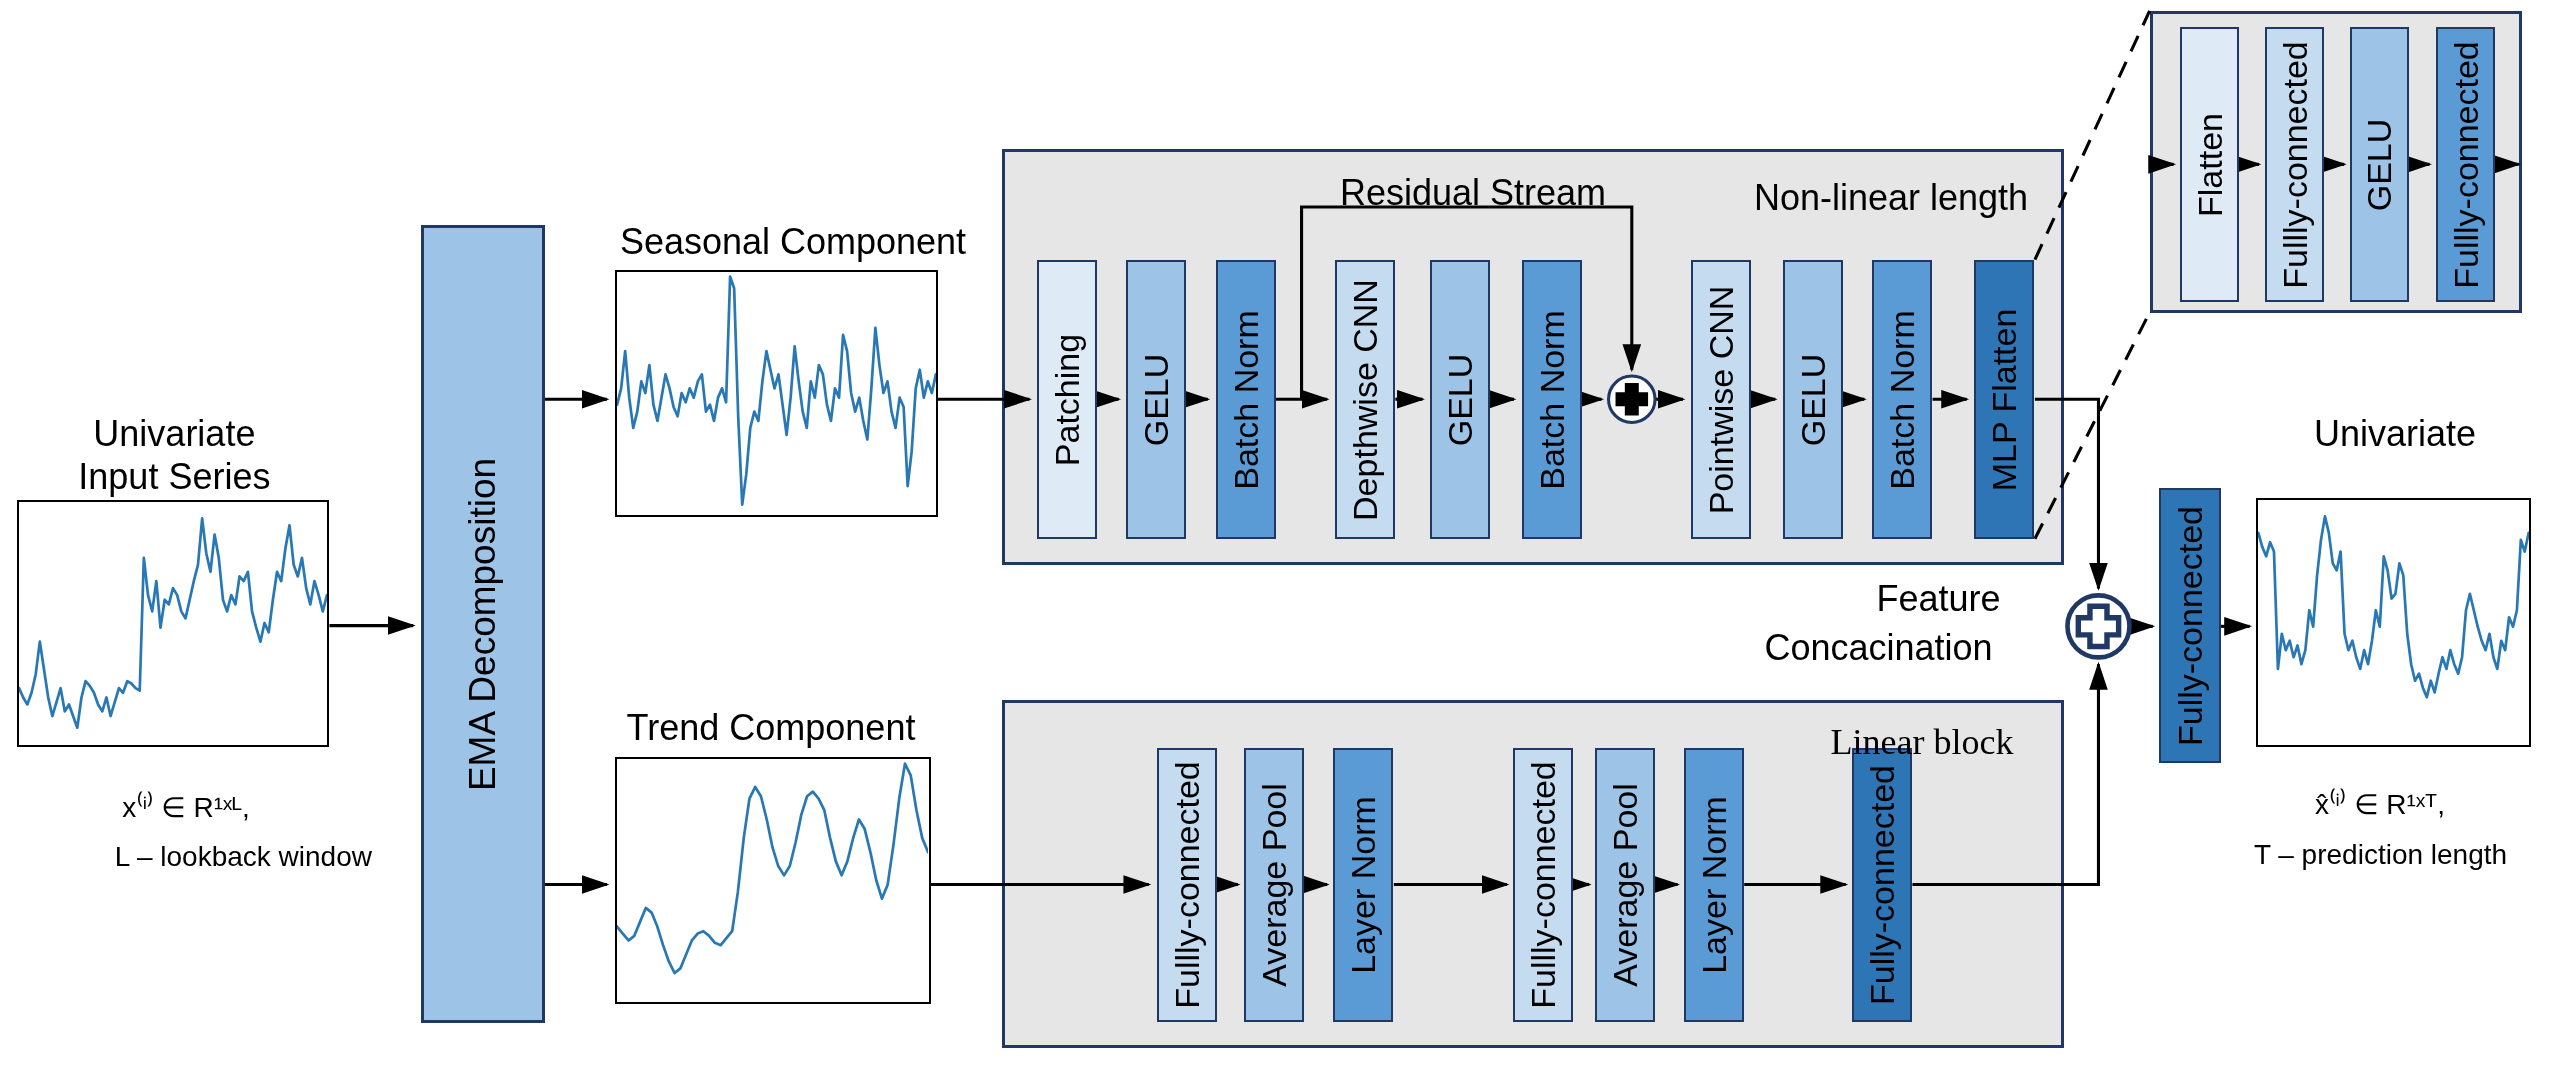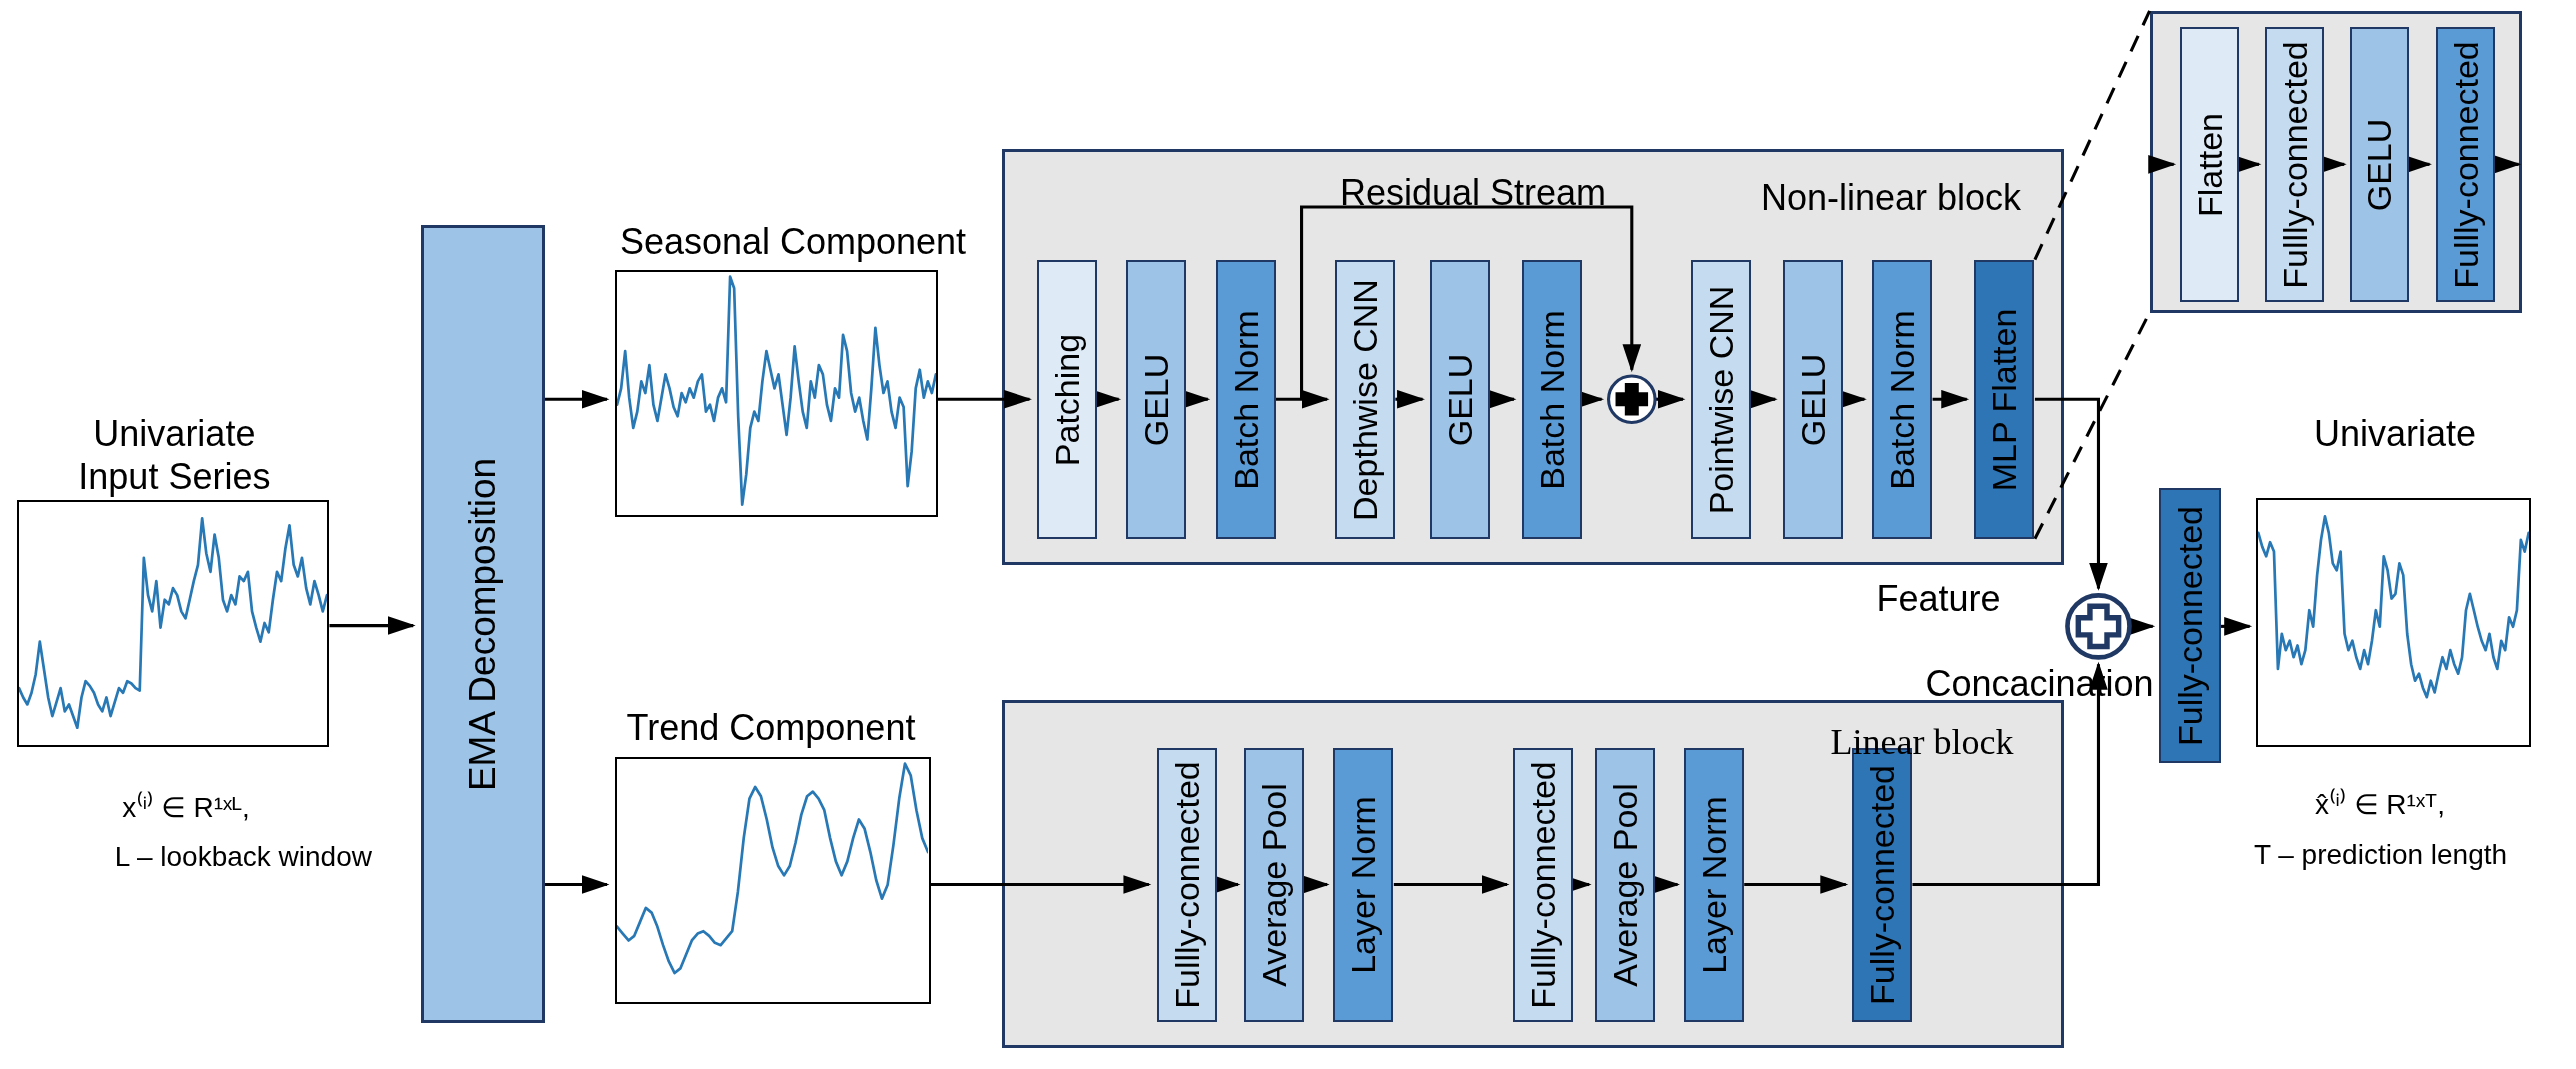--- a/index.html
+++ b/index.html
@@ -120,21 +120,21 @@
   </div>
 
   <div class="lbl" style="left:589px;top:707px;width:364px;">Trend Component</div>
   <div class="chart" style="left:615px;top:757px;width:316px;height:247px;">
     <svg width="311" height="242" viewBox="0 0 401 312">
         <polyline points="0.0,216.0 7.4,225.0 14.9,234.0 22.3,228.0 29.7,210.0 37.1,192.0 44.6,198.0 52.0,216.0 59.4,240.0 66.8,261.0 74.3,276.0 81.7,270.0 89.1,252.0 96.5,234.0 104.0,225.0 111.4,222.0 118.8,228.0 126.2,237.0 133.7,240.0 141.1,231.0 148.5,222.0 155.9,171.0 163.4,102.0 170.8,51.0 178.2,36.0 185.6,48.0 193.1,78.0 200.5,114.0 207.9,138.0 215.4,150.0 222.8,138.0 230.2,108.0 237.6,72.0 245.1,48.0 252.5,42.0 259.9,51.0 267.3,66.0 274.8,102.0 282.2,132.0 289.6,150.0 297.0,132.0 304.5,102.0 311.9,78.0 319.3,90.0 326.7,120.0 334.2,156.0 341.6,180.0 349.0,162.0 356.4,111.0 363.9,51.0 371.3,6.0 378.7,21.0 386.1,66.0 393.6,102.0 401.0,120.0" fill="none" stroke="#2878B5" stroke-width="3.5" stroke-linejoin="round" stroke-linecap="round"></polyline>
       </svg>
   </div>
 
   <div class="lbl" style="left:1287px;top:172px;width:372px;">Residual Stream</div>
-  <div class="lbl" style="left:1705px;top:177px;width:372px;">Non-linear block</div>
+  <div class="lbl" style="left:1705px;top:177px;width:372px;">Non-linear length</div>
 
   <div class="vbox c-lightest" style="left:1037px;top:260px;width:60px;height:279px;">
     <span>Patching</span>
     </div>
   <div class="vbox c-medlight" style="left:1126px;top:260px;width:60px;height:279px;">
     <span>GELU</span>
     </div>
   <div class="vbox c-medium" style="left:1216px;top:260px;width:60px;height:279px;">
     <span>Batch Norm</span>
     </div>
@@ -178,21 +178,21 @@
     <span>Average Pool</span>
     </div>
   <div class="vbox c-medium" style="left:1684px;top:748px;width:60px;height:274px;">
     <span>Layer Norm</span>
     </div>
   <div class="vbox c-dark" style="left:1852px;top:748px;width:60px;height:274px;">
     <span>Fully-connected</span>
     </div>
 
   <div class="lbl" style="left:1791px;top:578px;width:295px;">Feature</div>
-  <div class="lbl" style="left:1892px;top:627px;width:295px;margin-top:36px;">Concacination</div>
+  <div class="lbl" style="left:1731px;top:627px;width:295px;">Concacination</div>
 
   <div class="vbox c-dark" style="left:2159px;top:488px;width:62px;height:275px;">
     <span>Fully-connected</span>
     </div>
 
   <div class="lbl" style="left:2240px;top:413px;width:310px;">Univariate</div>
 
   <div class="chart" style="left:2256px;top:498px;width:275px;height:249px;">
     <svg width="271" height="244" viewBox="0 0 349 315">
         <polyline points="0.0,42.4 5.1,60.5 10.1,72.7 15.2,54.5 20.2,66.6 25.3,218.1 30.3,172.7 35.4,193.9 40.5,181.7 45.5,203.0 50.6,187.8 55.6,212.0 60.7,193.9 65.8,142.3 70.8,163.6 75.9,96.9 80.9,51.5 86.0,21.2 91.0,42.4 96.1,81.8 101.2,90.8 106.2,66.6 111.3,172.7 116.3,193.9 121.4,181.7 126.4,203.0 131.5,218.1 136.6,193.9 141.6,212.0 146.7,181.7 151.7,142.3 156.8,163.6 161.9,72.7 166.9,90.8 172.0,127.2 177.0,121.1 182.1,81.8 187.1,96.9 192.2,172.7 197.3,212.0 202.3,233.3 207.4,224.2 212.4,242.3 217.5,254.5 222.6,233.3 227.6,248.4 232.7,224.2 237.7,203.0 242.8,218.1 247.8,193.9 252.9,212.0 258.0,224.2 263.0,203.0 268.1,142.3 273.1,121.1 278.2,142.3 283.2,163.6 288.3,181.7 293.4,193.9 298.4,172.7 303.5,203.0 308.5,218.1 313.6,181.7 318.7,193.9 323.7,151.4 328.8,163.6 333.8,142.3 338.9,51.5 343.9,66.6 349.0,42.4" fill="none" stroke="#2878B5" stroke-width="3.5" stroke-linejoin="round" stroke-linecap="round"></polyline>

